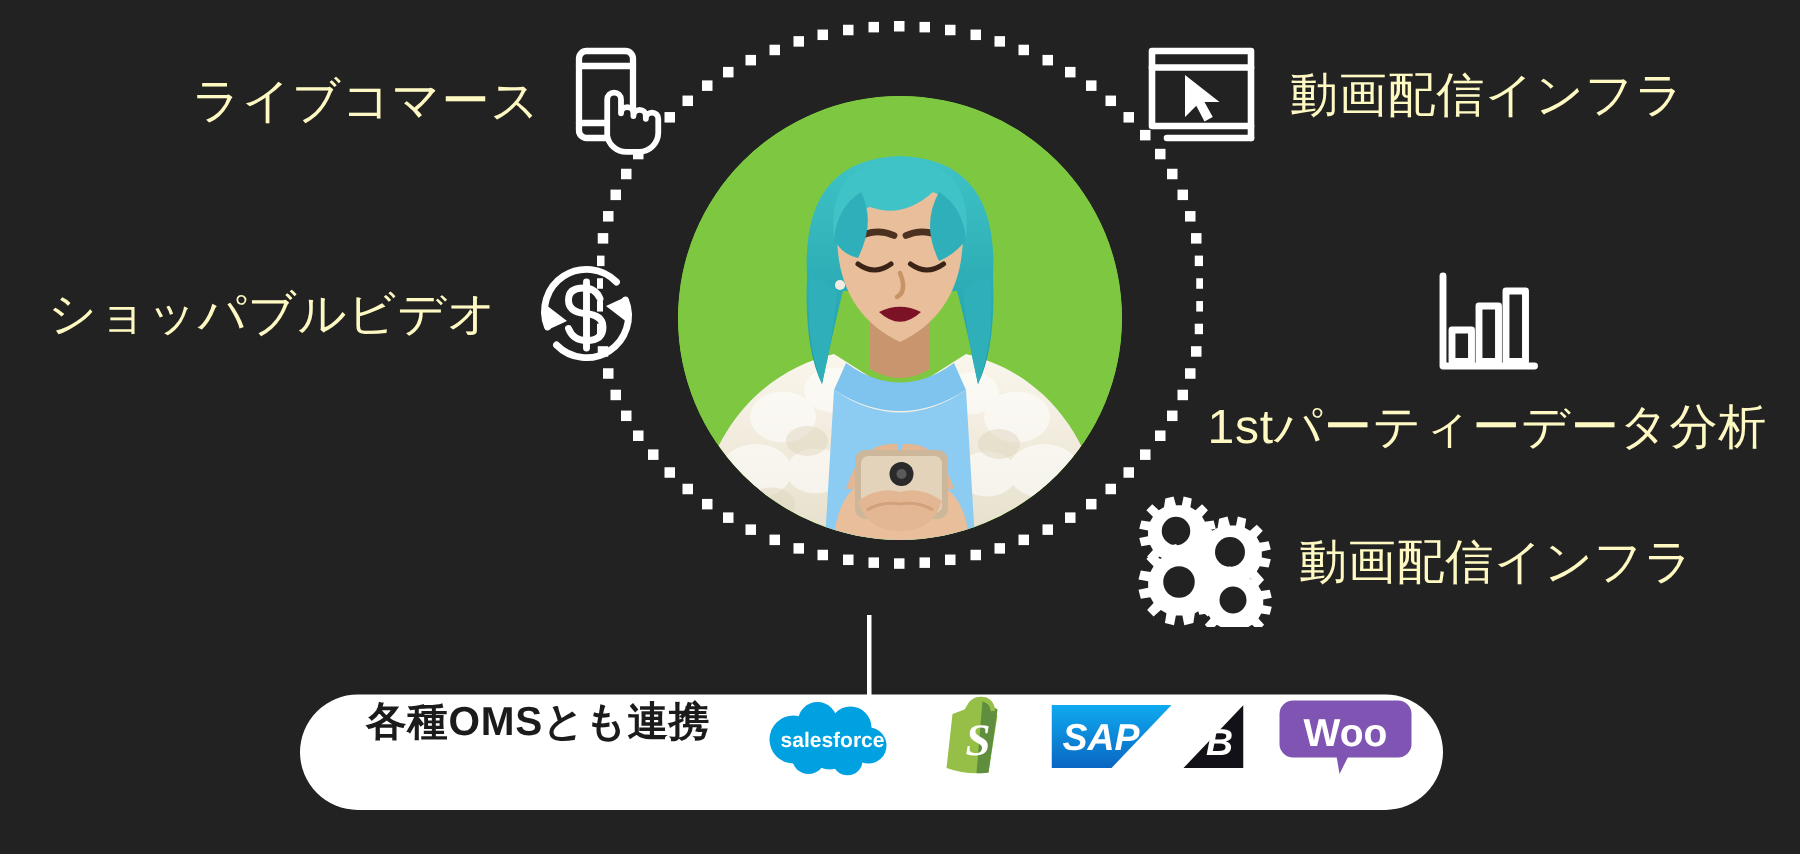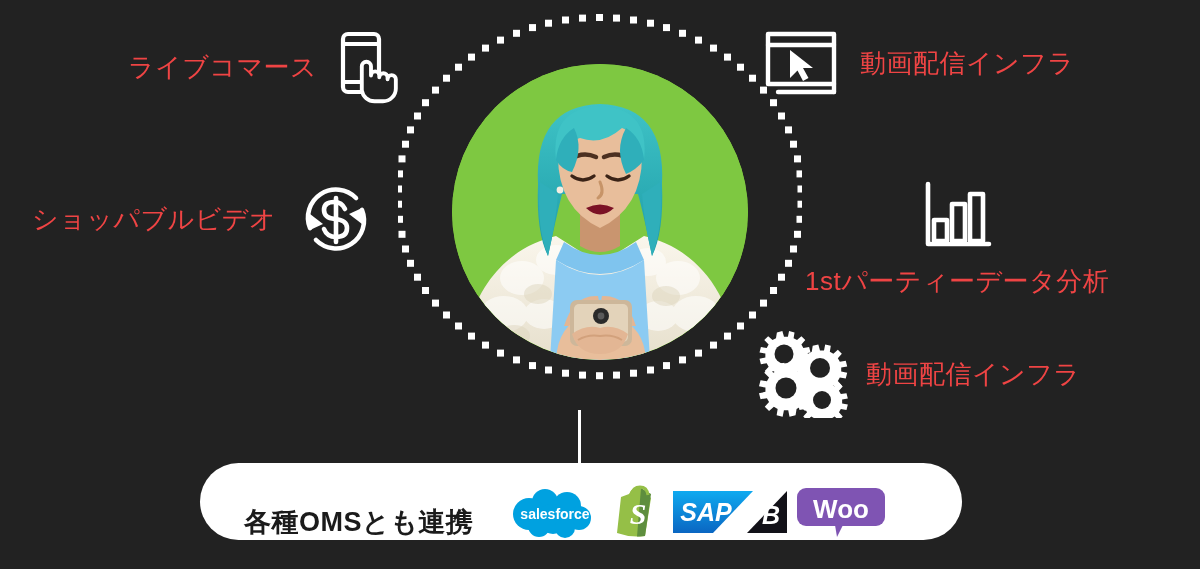--- a/index.html
+++ b/index.html
@@ -42,67 +42,67 @@
   }
 
   
   .feature{
     position:absolute;
     display:flex;
     align-items:center;
     gap:14px;
   }
   .feature .label{
-    color:#ef4444;
-    font-size:26px;
+    color:#fef9c3;
+    font-size:32px;
     letter-spacing:.5px;
     white-space:nowrap;
     line-height:1;
   }
   .feature.left{flex-direction:row;}
   .feature.right{flex-direction:row;}
   .ficon{
     flex:0 0 auto;
     display:block;
   }
 
   
   #f-live   {left:128px; top:28px;}
-  #f-shop   {left:32px;  top:176px;}
+  #f-shop   {left:32px;  top:166px;}
   #f-ads    {left:180px; top:338px;}
   #f-video  {left:760px; top:26px;}
   #f-data   {left:805px; top:178px;flex-direction:column;}
   #f-infra  {left:758px; top:330px;justify-content:center;}
 
   
   .oms-pill{
     position:absolute;
     left:200px;top:463px;
     width:762px;height:77px;
     background:#ffffff;
     border-radius:39px;
     display:flex;
-    align-items:flex-end;
+    align-items:flex-start;
     padding:0 26px;
     box-sizing:border-box;
     gap:0;
   }
   .oms-title{
     color:#1b1b1b;
     font-size:27px;
     font-weight:600;
     white-space:nowrap;
     letter-spacing:.5px;
     margin-right:36px;
     margin-left:18px;
   }
   .logos{
     display:flex;
     align-items:center;
-    gap:8px;
+    gap:22px;
   }
   .logo{display:block;flex:0 0 auto;}
 </style>
 </head>
 <body>
 
 <div class="stage">
 
   <div class="hub">
 

